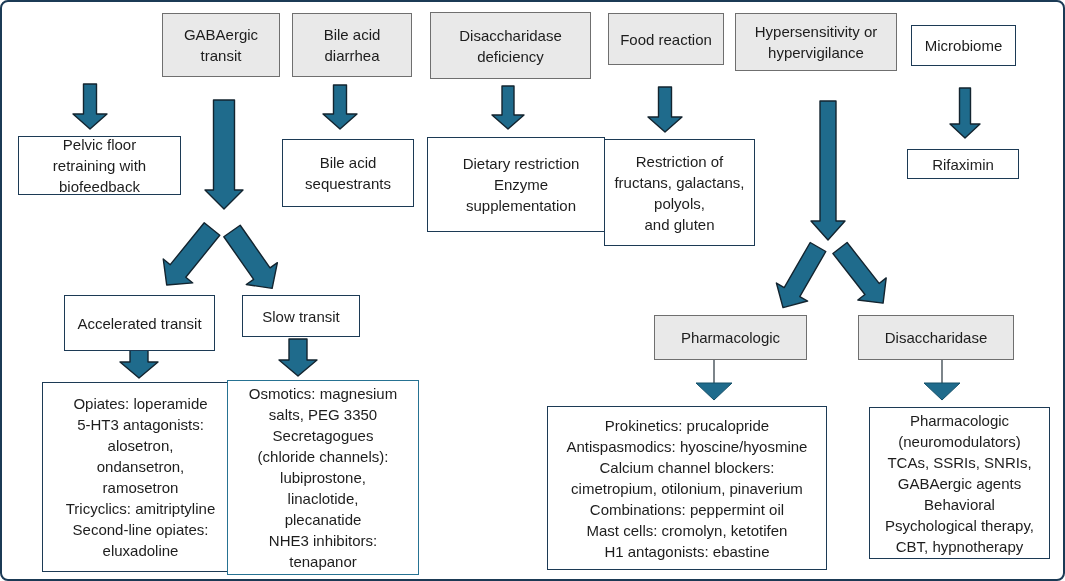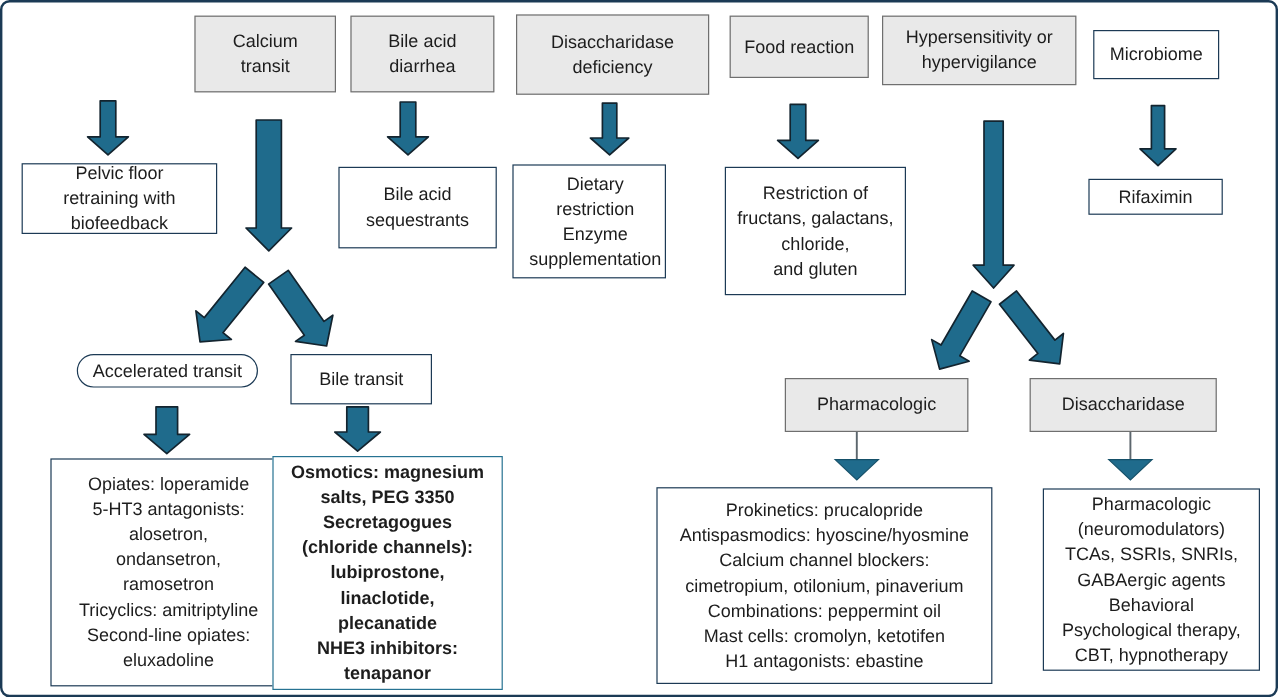--- a/index.html
+++ b/index.html
@@ -39,21 +39,21 @@
     display:flex;align-items:center;justify-content:center;
     text-align:center;
     white-space:pre-line;
     color:var(--text-color);
     font-size:15px;line-height:21px;
     padding:2px 4px;
     background:#ffffff;
   }
   .box.gray{background:var(--gray-fill);border:1.6px solid var(--gray-border);}
   .box.white{border:1.5px solid var(--navy-border);}
-  .box.teal{border:1.6px solid var(--teal-border);font-weight:bold;}
+  .box.teal{border:1.6px solid var(--teal-border);}
 </style>
 </head>
 <body>
 
 <div id="canvas">
 
   <svg id="arrow-layer" viewBox="0 0 1065 581" xmlns="http://www.w3.org/2000/svg">
 
     <polygon class="block-arrow" points="81.5,82 94.5,82 94.5,112 105,112 88,127 71,112 81.5,112"></polygon>
     <polygon class="block-arrow" points="331.5,83 344.5,83 344.5,112 355,112 338,127 321,112 331.5,112"></polygon>
@@ -71,47 +71,47 @@
 
     <polygon class="block-arrow" points="128,337 146,337 146,360 156,360 137,376 118,360 128,360"></polygon>
     <polygon class="block-arrow" points="287,337 305,337 305,358 315,358 296,374 277,358 287,358"></polygon>
 
     <line class="thin-stem" x1="712" y1="358" x2="712" y2="383"></line>
     <polygon class="thin-head" points="694,381 730,381 712,398"></polygon>
     <line class="thin-stem" x1="940" y1="358" x2="940" y2="383"></line>
     <polygon class="thin-head" points="922,381 958,381 940,398"></polygon>
   </svg>
 
-  <div class="box gray" style="left:160px;top:11px;width:118px;height:64px;">Calcium
+  <div class="box gray" style="left:160px;top:11px;width:118px;height:64px;">GABAergic
 transit</div>
   <div class="box gray" style="left:290px;top:11px;width:120px;height:64px;">Bile acid
 diarrhea</div>
   <div class="box gray" style="left:428px;top:10px;width:161px;height:67px;">Disaccharidase
 deficiency</div>
   <div class="box gray" style="left:606px;top:11px;width:116px;height:52px;">Food reaction</div>
   <div class="box gray" style="left:733px;top:11px;width:162px;height:58px;">Hypersensitivity or
 hypervigilance</div>
   <div class="box white" style="left:909px;top:23px;width:105px;height:41px;">Microbiome</div>
 
   <div class="box white" style="left:16px;top:134px;width:163px;height:59px;">Pelvic floor
 retraining with
 biofeedback</div>
   <div class="box white" style="left:280px;top:137px;width:132px;height:68px;">Bile acid
 sequestrants</div>
-  <div class="box white" style="left:425px;top:135px;width:128px;height:95px;padding-left:14px;">Dietary restriction
+  <div class="box white" style="left:425px;top:135px;width:178px;height:95px;padding-left:14px;">Dietary restriction
 Enzyme
 supplementation</div>
   <div class="box white" style="left:602px;top:137px;width:151px;height:107px;">Restriction of
 fructans, galactans,
-chloride,
+polyols,
 and gluten</div>
   <div class="box white" style="left:905px;top:147px;width:112px;height:30px;">Rifaximin</div>
 
-  <div class="box white" style="left:62px;top:293px;width:151px;height:28px;border-radius:15px;">Accelerated transit</div>
-  <div class="box white" style="left:240px;top:293px;width:118px;height:42px;">Bile transit</div>
+  <div class="box white" style="left:62px;top:293px;width:151px;height:56px;">Accelerated transit</div>
+  <div class="box white" style="left:240px;top:293px;width:118px;height:42px;">Slow transit</div>
 
   <div class="box gray" style="left:652px;top:313px;width:153px;height:45px;">Pharmacologic</div>
   <div class="box gray" style="left:856px;top:313px;width:156px;height:45px;">Disaccharidase</div>
 
   <div class="box white" style="left:40px;top:380px;width:197px;height:190px;">Opiates: loperamide
 5-HT3 antagonists:
 alosetron,
 ondansetron,
 ramosetron
 Tricyclics: amitriptyline

